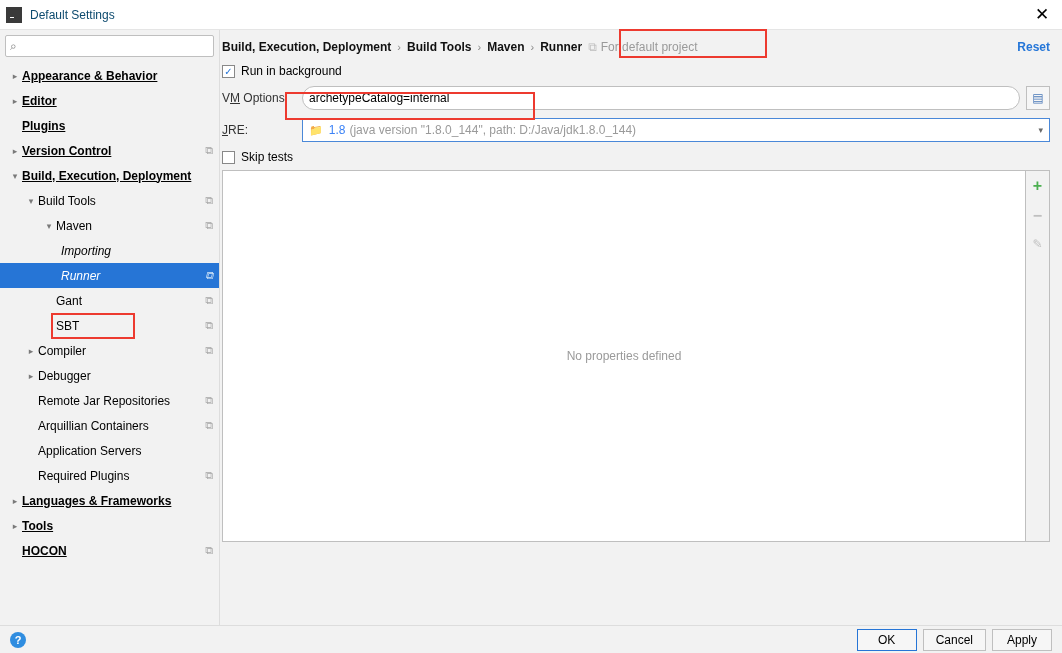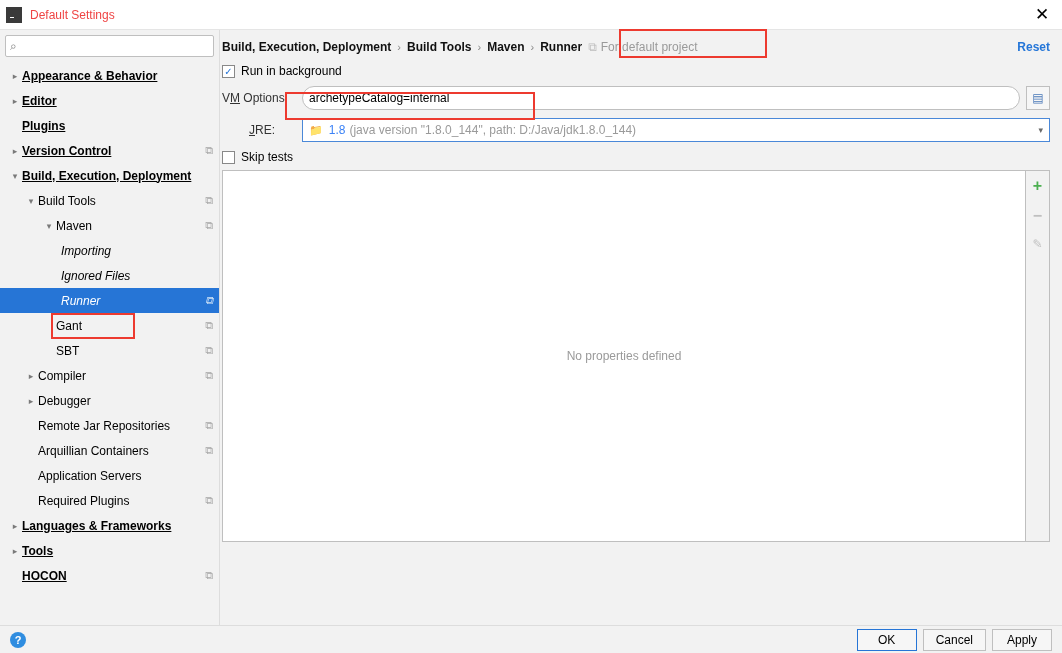--- a/index.html
+++ b/index.html
@@ -1,21 +1,21 @@
 <!DOCTYPE html>
 <html><head>
   <meta charset="utf-8">
   <style>
     * { box-sizing: border-box; margin: 0; padding: 0; font-family: "Segoe UI", Arial, sans-serif; }
     body { background: #f2f2f2; width: 1062px; height: 653px; overflow: hidden; font-size: 12px; color: #000; }
 
     .titlebar { height: 30px; background: #fff; border-bottom: 1px solid #e5e5e5; display: flex; align-items: center; }
     .titlebar .app-icon { width: 16px; height: 16px; background: #3a3a3a; margin: 0 8px 0 6px; display: inline-flex; align-items: center; justify-content: center; }
     .titlebar .app-icon svg { width: 10px; height: 10px; }
-    .titlebar .title-text { font-size: 12px; color: #ef4444; }
+    .titlebar .title-text { font-size: 12px; color: #0c4a6e; }
     .titlebar .close-btn { margin-left: auto; width: 40px; height: 30px; display: flex; align-items: center; justify-content: center; font-size: 17px; cursor: pointer; }
 
     .content { display: flex; height: calc(100% - 30px - 28px); }
 
     .sidebar { width: 220px; background: #f2f2f2; border-right: 1px solid #ddd; display: flex; flex-direction: column; }
     .search-wrap { padding: 5px 5px 4px 5px; }
     .search-input { width: 100%; height: 22px; border: 1px solid #bfbfbf; border-radius: 2px; padding: 0 4px 0 20px; background: #fff; font-size: 12px; }
     .search-wrap { position: relative; }
     .search-wrap .search-icon { position: absolute; left: 10px; top: 9px; color: #888; font-size: 12px; pointer-events: none; }
 
@@ -39,21 +39,21 @@
     .default-proj { color: #9a9a9a; margin-left: 6px; display: inline-flex; align-items: center; gap: 4px; }
     .reset-link { margin-left: auto; color: #2576d8; font-weight: 700; cursor: pointer; }
 
     .form { padding: 0 12px 10px 2px; }
     .row-inline { display: flex; align-items: center; margin-bottom: 8px; }
     .chk { width: 13px; height: 13px; margin-right: 6px; border: 1px solid #888; background: #fff; display: inline-flex; align-items: center; justify-content: center; font-size: 10px; color: #2575d7; }
     .form-row { display: flex; align-items: center; margin-bottom: 8px; }
     .form-label { color: #333; }
     .form-label .ul { text-decoration: underline; }
     .vm-label { width: 80px; }
-    .jre-label { width: 80px; text-align: center; }
+    .jre-label { width: 80px; }
     .env-label { width: 138px; }
     .tf { height: 24px; border: 1px solid #bfbfbf; background: #fff; padding: 0 6px; font-size: 12px; }
     .tf.vm { flex: 1; border-radius: 12px; }
     .icon-btn { width: 24px; height: 24px; border: 1px solid #bfbfbf; background: #f6f6f6; margin-left: 6px; display: flex; align-items: center; justify-content: center; color: #4b79b8; cursor: pointer; font-size: 12px; }
     .jre-select { flex: 1; height: 24px; border: 1px solid #4a88d8; background: #fff; padding: 0 20px 0 6px; display: flex; align-items: center; color: #333; position: relative; }
     .jre-select .folder-ic { color: #d6a24e; margin-right: 6px; font-size: 11px; }
     .jre-select .ver-grey { color: #9a9a9a; margin-left: 4px; }
     .jre-select .drop-ic { position: absolute; right: 6px; color: #6a6a6a; font-size: 9px; }
 
     .props-label { color: #8a8a8a; margin: 6px 0 6px 0; }
@@ -124,24 +124,20 @@
           <span class="copy-ic">⧉</span>
         </div>
         <div class="tree-row indent-2">
           <span class="chev">▾</span>
           <span class="label">Maven</span>
           <span class="copy-ic">⧉</span>
         </div>
         <div class="tree-row indent-3b">
           <span class="chev"></span>
           <span class="label">Importing</span>
-        </div>
-        <div class="tree-row indent-3b">
-          <span class="chev"></span>
-          <span class="label">Ignored Files</span>
         </div>
         <div class="tree-row indent-3b selected">
           <span class="chev"></span>
           <span class="label">Runner</span>
           <span class="copy-ic">⧉</span>
         </div>
         <div class="tree-row indent-2">
           <span class="chev"></span>
           <span class="label">Gant</span>
           <span class="copy-ic">⧉</span>

